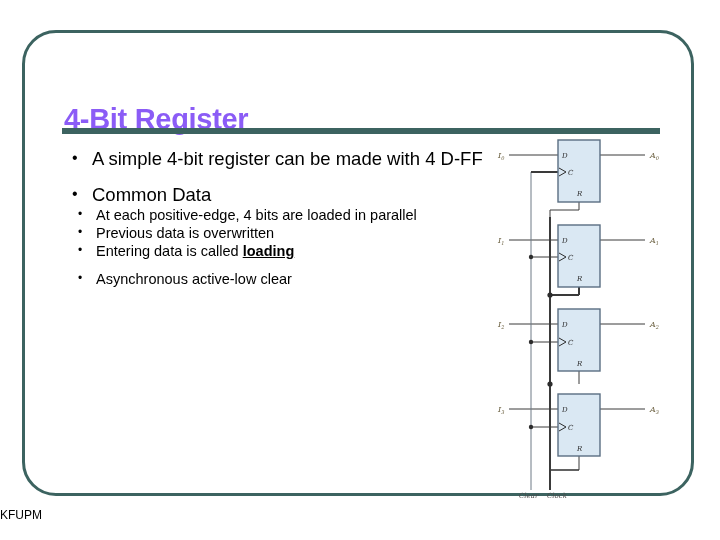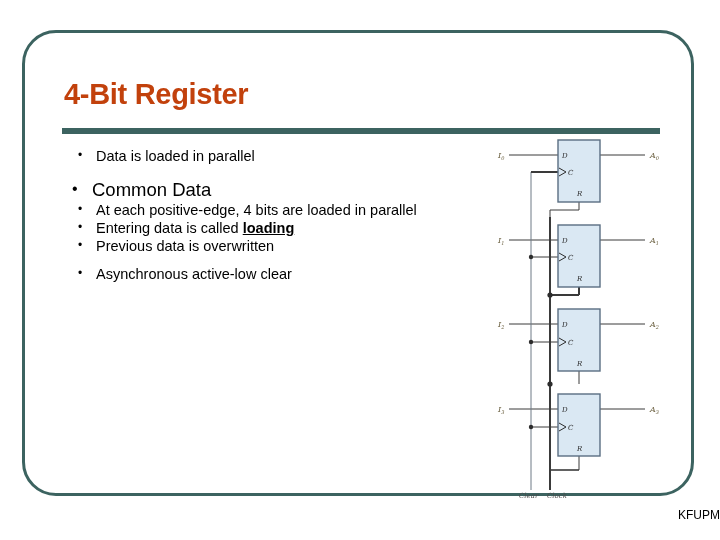--- a/index.html
+++ b/index.html
@@ -12,22 +12,22 @@
 
   
   .frame{
     position:absolute;left:22px;top:30px;width:672px;height:466px;
     border:3px solid #3c6360;border-radius:34px;
     box-sizing:border-box;
   }
   
 
   .title{
-    position:absolute;left:64px;top:78px;
-    font-size:29px;font-weight:bold;color:#c2410c;
+    position:absolute;left:64px;top:103px;
+    font-size:29px;font-weight:bold;color:#8b5cf6;
     letter-spacing:-0.3px;white-space:nowrap;
   }
   .title-rule{
     position:absolute;left:62px;top:128px;width:598px;height:6px;
     background:#3c6360;
   }
 
   .body-text{position:absolute;left:58px;top:148px;width:445px;color:#000;}
 
   ul{list-style:none;margin:0;padding:0;}
@@ -38,45 +38,45 @@
 
   .l2{font-size:14.5px;line-height:17px;padding-left:38px;margin-bottom:1px;}
   .l2::before{content:"\2022";position:absolute;left:20px;top:-1px;font-size:12px;}
 
   .gap-a{height:13px;}
   .gap-b{height:10px;}
 
   u.loading{text-decoration:underline;font-weight:bold;}
 
   .footer{
-    position:absolute;left:0;top:508px;width:720px;text-align:right;
+    position:absolute;left:0;top:508px;width:720px;text-align:left;
     font-size:12px;color:#000;
   }
 
   .diagram{position:absolute;left:495px;top:132px;width:218px;height:366px;}
   .diagram svg{display:block;}
 </style>
 </head>
 <body>
 
 <div class="slide">
 
   <div class="frame"></div>
 
   <div class="title">4-Bit Register</div>
   <div class="title-rule"></div>
 
   <div class="body-text">
     <ul>
-      <li class="l2">Data is loaded in parallel</li>
+      <li class="l1">A simple 4-bit register can be made with 4 D-FF</li>
       <li class="gap-a"></li>
       <li class="l1">Common Data</li>
       <li class="l2">At each positive-edge, 4 bits are loaded in parallel</li>
+      <li class="l2">Previous data is overwritten</li>
       <li class="l2"><span>Entering data is called </span><u class="loading">loading</u></li>
-      <li class="l2">Previous data is overwritten</li>
       <li class="gap-b"></li>
       <li class="l2">Asynchronous active-low clear</li>
     </ul>
   </div>
 
   <div class="diagram">
     <svg width="218" height="366" viewBox="0 0 218 366" xmlns="http://www.w3.org/2000/svg">
       <g stroke="#3a3a3a" stroke-width="1" fill="none">
 
         <line x1="14" y1="23" x2="63" y2="23"></line>

